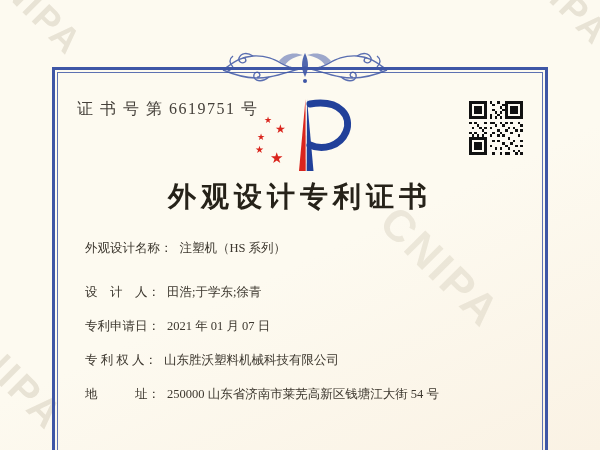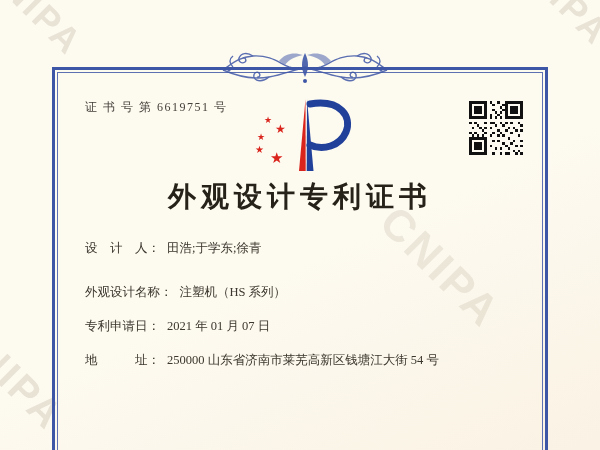--- a/index.html
+++ b/index.html
@@ -25,22 +25,22 @@
   .frame{
     position:absolute;left:52px;top:67px;width:490px;height:400px;
     border:3px solid #3e56a6;
   }
   .frame-inner{
     position:absolute;left:2px;top:2px;right:2px;bottom:2px;
     border:1px solid #5d71b2;
   }
   .ornament{position:absolute;left:219px;top:43px;width:172px;height:50px;}
   .cert-no{
-    position:absolute;left:85px;top:99px;
-    font-size:12px;letter-spacing:1.5px;color:#45403a;
+    position:absolute;left:77px;top:99px;
+    font-size:16px;letter-spacing:1.5px;color:#45403a;
   }
   .logo{position:absolute;left:253px;top:94px;width:106px;height:84px;}
   .qr{position:absolute;left:469px;top:101px;width:54px;height:54px;}
   .title{
     position:absolute;left:0;right:0;top:178px;text-align:center;
     font-size:28px;font-weight:bold;letter-spacing:5px;color:#262219;
   }
   .fields{position:absolute;left:85px;top:240px;right:55px;}
   .field-row{height:34px;line-height:17px;font-size:12.5px;white-space:nowrap;}
   .field-row:first-child{margin-bottom:10px;}
@@ -106,24 +106,27 @@
        M11,11h1v1h-1z M14,11h1v1h-1z M18,11h1v1h-1z M20,11h1v1h-1z M9,12h1v1h-1z M12,12h1v1h-1z M16,12h1v1h-1z M8,13h1v1h-1z M11,13h1v1h-1z M13,13h1v1h-1z M19,13h1v1h-1z
        M9,15h1v1h-1z M11,15h1v1h-1z M15,14h1v1h-1z M13,16h1v1h-1z M16,16h1v1h-1z M17,15h1v1h-1z M20,15h1v1h-1z M14,17h1v1h-1z M18,17h1v1h-1z M20,17h1v1h-1z M8,17h1v1h-1z
        M10,18h1v1h-1z M12,18h1v1h-1z M15,18h1v1h-1z M17,19h1v1h-1z M19,19h1v1h-1z M9,20h1v1h-1z M12,20h1v1h-1z M14,20h2v1h-2z M18,20h1v1h-1z M20,20h1v1h-1z"></path>
   </g>
 </svg>
 
 <div class="title">外观设计专利证书</div>
 
 <div class="fields">
   <div class="field-row">
+    <span class="f-label">外观设计名称：</span><span class="f-value">注塑机（HS 系列）</span>
+  </div>
+  <div class="field-row">
     <span class="f-label">设　计　人：</span><span class="f-value">田浩;于学东;徐青</span>
   </div>
   <div class="field-row">
-    <span class="f-label">外观设计名称：</span><span class="f-value">注塑机（HS 系列）</span>
+    <span class="f-label">专利申请日：</span><span class="f-value">2021 年 01 月 07 日</span>
   </div>
   <div class="field-row">
-    <span class="f-label">专利申请日：</span><span class="f-value">2021 年 01 月 07 日</span>
+    <span class="f-label">专 利 权 人：</span><span class="f-value">山东胜沃塑料机械科技有限公司</span>
   </div>
   <div class="field-row">
     <span class="f-label">地　　　址：</span><span class="f-value">250000 山东省济南市莱芜高新区钱塘江大街 54 号</span>
   </div>
 </div>
 
 </body></html>

